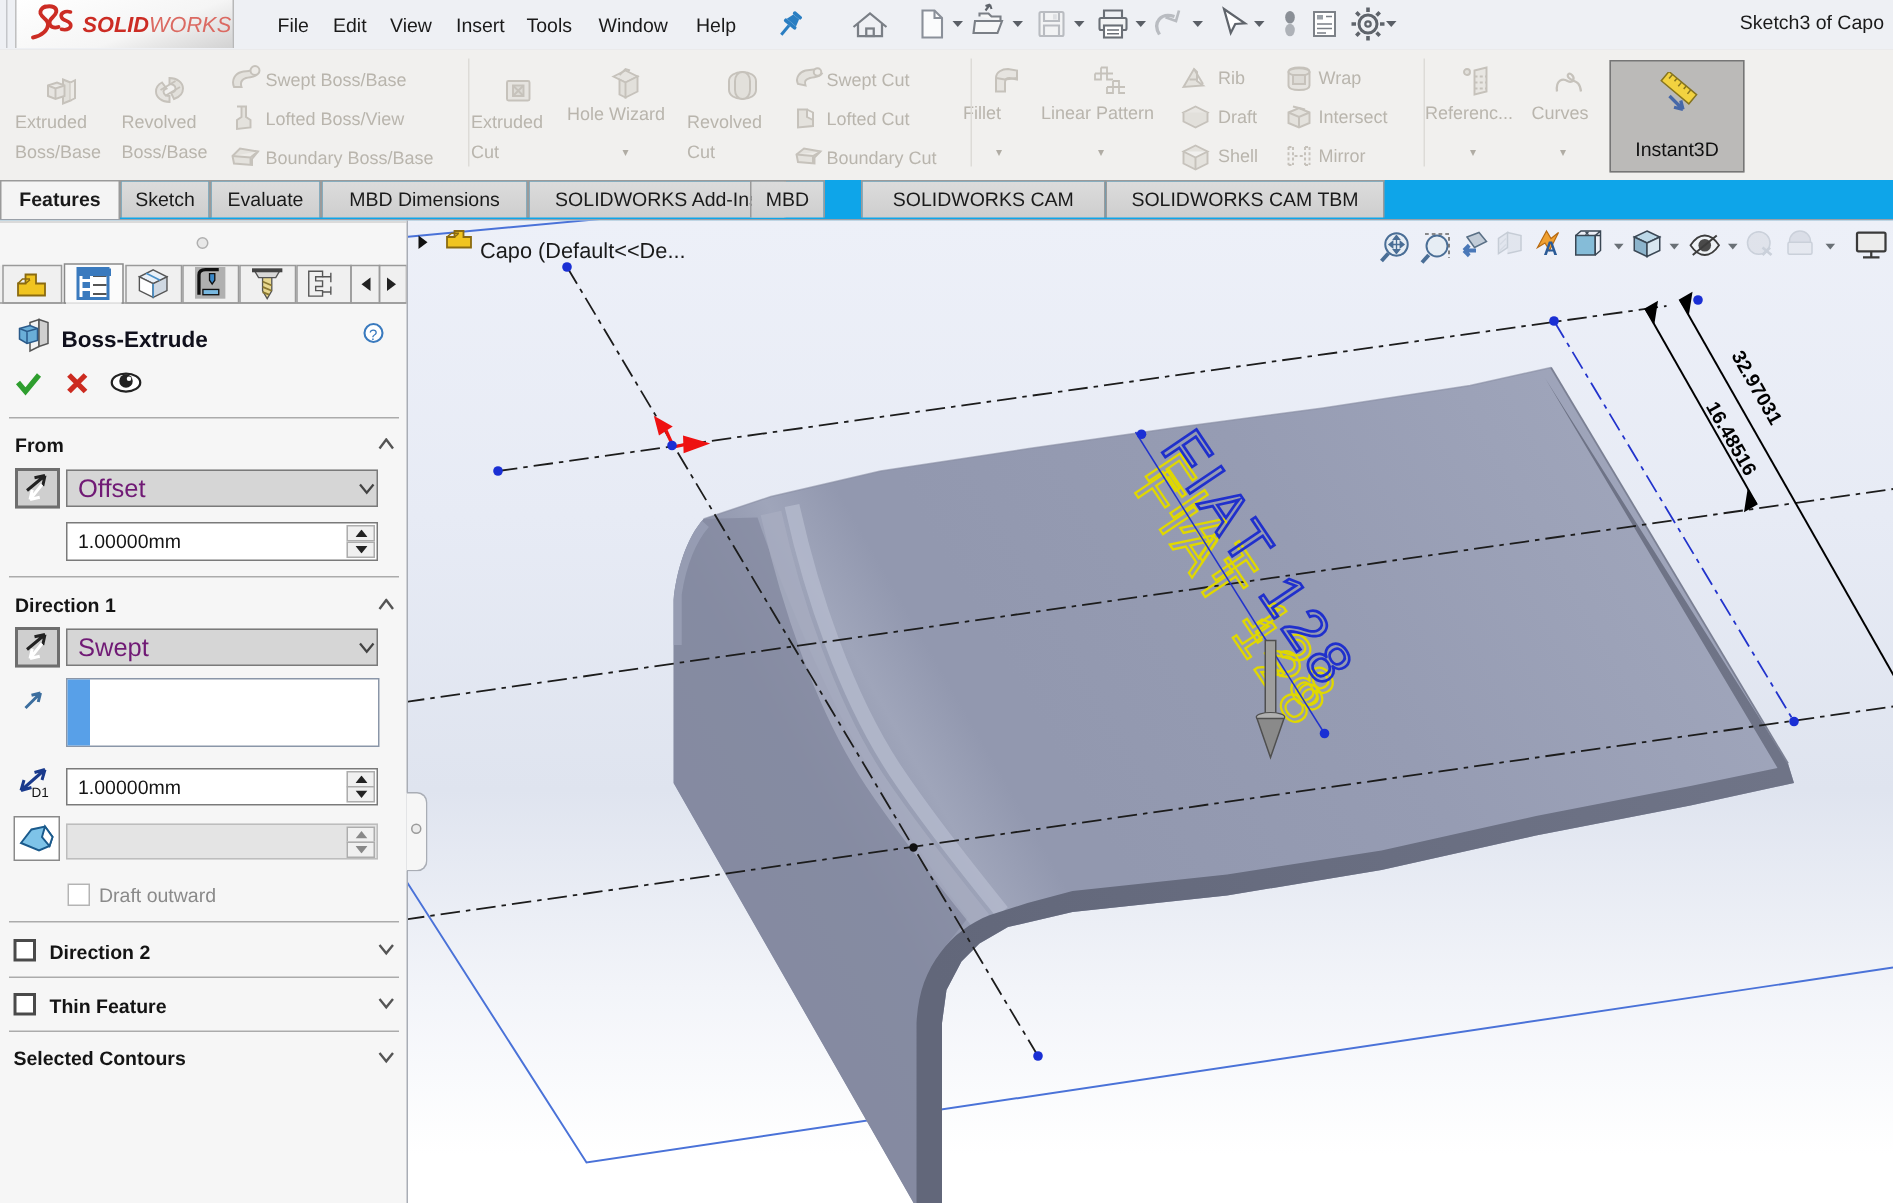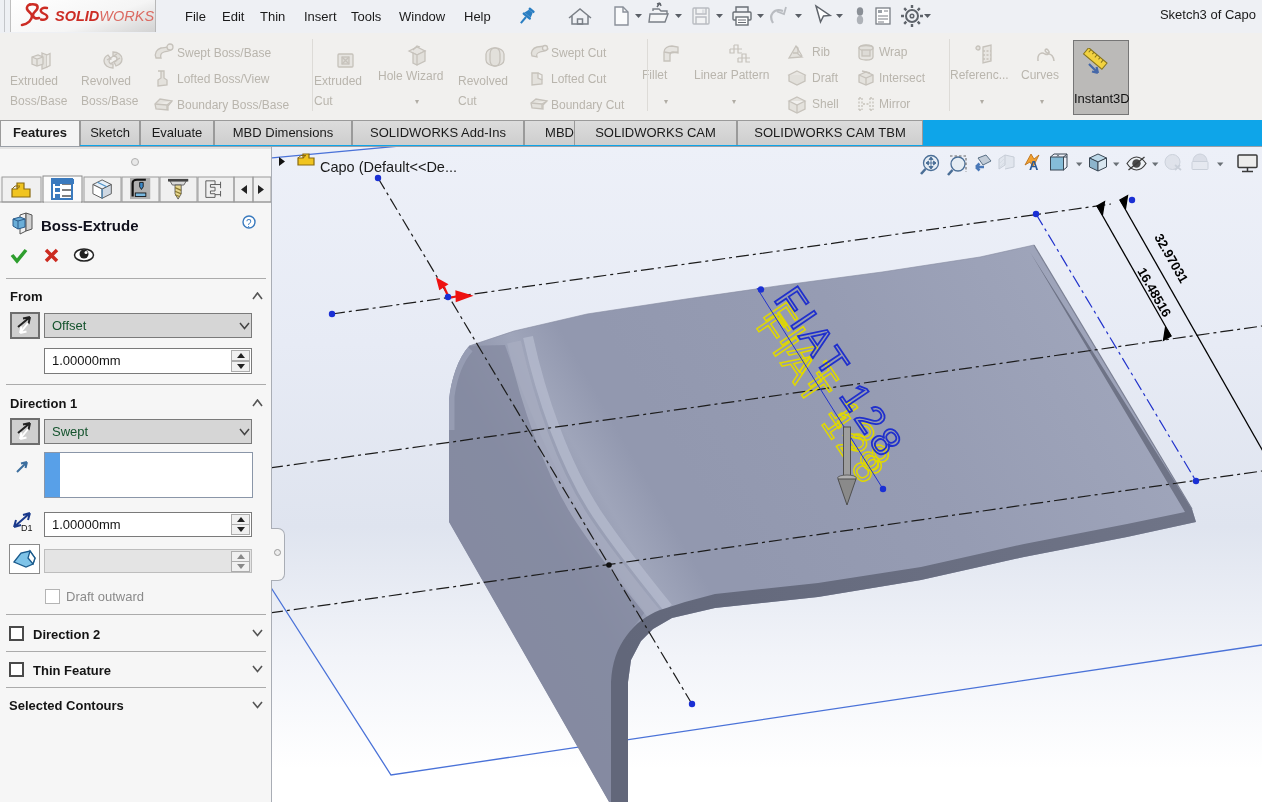--- a/index.html
+++ b/index.html
@@ -17,21 +17,21 @@
 
 #tabrow{left:0;top:120px;width:1262px;height:27px;background:#0ea5e9}
 .ctab{position:absolute;top:0;height:25px;background:linear-gradient(#dcdcdc,#cecece);border:1px solid #9a9a9a;border-bottom:none;box-sizing:border-box;font-size:13px;color:#1a1a1a;text-align:center;line-height:24px}
 .ctab.active{background:#f4f4f4;font-weight:bold;height:26px}
 #tabrow .bline{position:absolute;left:0;top:26px;width:1262px;height:1px;background:#9aa0a8}
 
 #panel{left:0;top:147px;width:272px;height:655px;background:#f6f6f6;border-right:1px solid #a9adb5;box-sizing:border-box}
 .sep{position:absolute;left:6px;width:260px;height:1px;background:#ababab}
 .shead{position:absolute;font-size:13px;font-weight:bold;color:#141414}
 .chev{position:absolute;width:11px;height:11px}
-.dropdown{position:absolute;background:#d6d6d6;border:1px solid #7a7a7a;box-sizing:border-box;font-size:13px;color:#14532d}
+.dropdown{position:absolute;background:#d6d6d6;border:1px solid #7a7a7a;box-sizing:border-box;font-size:17px;color:#701a75}
 .spinbox{position:absolute;background:#fff;border:1px solid #7a7a7a;box-sizing:border-box;font-size:13px;color:#141414}
 .spinbtn{position:absolute;right:1px;width:19px;height:11px;background:#f0f0f0;border:1px solid #adadad;box-sizing:border-box;line-height:0;text-align:center}
 .spinbtn svg{display:block;margin:2px auto 0}
 .sqbtn{position:absolute;background:#cfcfcf;border:2px solid #6e6e6e;box-sizing:border-box}
 .cbx{position:absolute;width:15px;height:15px;background:#fff;border:2px solid #4a4a4a;box-sizing:border-box}
 
 #viewport{left:272px;top:147px;width:990px;height:655px;background:linear-gradient(#edf0f8 0%,#e7ebf5 30%,#dfe4ef 58%,#f2f4f9 78%,#ffffff 95%)}
 #vpsvg{position:absolute;left:0;top:0}
 </style></head>
 <body>
@@ -44,21 +44,21 @@
       <g stroke="#cc2c24" stroke-width="2.6" fill="none" stroke-linecap="round">
       <path d="M11 25 C17 24 21 20 21 16 C21 13 17 12 16 9 C15.5 7 17 5 19 4.5"></path>
       <path d="M19 4.5 C24 3.5 27 5 26.5 8 C26 11 22 12 22 15 C22 18 25 19 28 18"></path>
       <path d="M36 8 C32 7 29 9 30 11.5 C31 14 35 13.5 36 16 C37 18.5 34 20.5 30 19.5" stroke-width="2.4"></path>
           </g>
       <text x="44" y="21" font-family="Liberation Sans,sans-serif" font-size="14.5" font-weight="bold" font-style="italic" fill="#cc2c24">SOLID<tspan fill="#db6a62" font-weight="normal">WORKS</tspan></text>
     </svg>
   </div>
   <div class="menu abs" style="left:185px">File</div>
   <div class="menu abs" style="left:222px">Edit</div>
-  <div class="menu abs" style="left:260px">Thin</div>
+  <div class="menu abs" style="left:260px">View</div>
   <div class="menu abs" style="left:304px">Insert</div>
   <div class="menu abs" style="left:351px">Tools</div>
   <div class="menu abs" style="left:399px">Window</div>
   <div class="menu abs" style="left:464px">Help</div>
   <svg class="abs" style="left:514px;top:5px" width="24" height="24">
         <g transform="rotate(40 12 12)" fill="#2a7ec2">
           <rect x="8.5" y="2" width="7" height="2.5" rx="1"></rect>
           <path d="M9.5 4.5 h5 l1.5 5 h-8 Z"></path>
           <rect x="7" y="9.5" width="10" height="2.5" rx="1"></rect>
           <rect x="11" y="12" width="2" height="8"></rect>
@@ -253,39 +253,39 @@
   <div class="rlab rlabc" style="left:950px;top:35px;width:70px">Referenc...</div>
   <div class="rlab rlabc" style="left:1021px;top:35px;width:50px">Curves</div>
   <div class="vsep" style="left:312px"></div>
   <div class="vsep" style="left:647px"></div>
   <div class="vsep" style="left:949px"></div>
   <div class="dda" style="left:415px;top:64px">▾</div>
   <div class="dda" style="left:664px;top:64px">▾</div>
   <div class="dda" style="left:732px;top:64px">▾</div>
   <div class="dda" style="left:980px;top:64px">▾</div>
   <div class="dda" style="left:1040px;top:64px">▾</div>
-  <div class="abs" style="left:1073px;top:7px;width:56px;height:75px;background:#bbbab8;border:1px solid #767676;box-sizing:border-box;text-align:left">
+  <div class="abs" style="left:1073px;top:7px;width:90px;height:75px;background:#bbbab8;border:1px solid #767676;box-sizing:border-box;text-align:center">
     <svg width="40" height="34" style="margin-top:7px">
           <g transform="rotate(40 20 12)">
             <rect x="8" y="6" width="24" height="8" fill="#f2d240" stroke="#86741e"></rect>
             <path d="M11 6 v3.5 M15 6 v2.6 M19 6 v3.5 M23 6 v2.6 M27 6 v3.5" stroke="#86741e" stroke-width="1"></path>
           </g>
           <path d="M15 16 l9 9 m0 0 l-1.5 -6 m1.5 6 l-6 -1.5" stroke="#4668a8" stroke-width="2.2" fill="none"></path>
         </svg>
     <div style="font-size:13px;color:#111;margin-top:5px">Instant3D</div>
   </div>
 </div>
 
 <div id="tabrow" class="abs">
   <div class="ctab active" style="left:0;width:80px">Features</div>
   <div class="ctab" style="left:80px;width:60px">Sketch</div>
   <div class="ctab" style="left:140px;width:74px">Evaluate</div>
   <div class="ctab" style="left:214px;width:138px">MBD Dimensions</div>
   <div class="ctab" style="left:352px;width:172px">SOLIDWORKS Add-Ins</div>
-  <div class="ctab" style="left:524px;width:71px">MBD</div>
+  <div class="ctab" style="left:500px;width:50px">MBD</div>
   <div class="ctab" style="left:574px;width:163px">SOLIDWORKS CAM</div>
   <div class="ctab" style="left:737px;width:186px">SOLIDWORKS CAM TBM</div>
   <div class="bline"></div>
 </div>
 
 <div id="panel" class="abs">
   <svg class="abs" style="left:0;top:0" width="271" height="655" id="panelsvg">
 
     <circle cx="135" cy="15" r="3.5" fill="#e8e8e8" stroke="#b0b0b0"></circle>
     <line x1="0" y1="1" x2="271" y2="1" stroke="#d0d0d0"></line>

